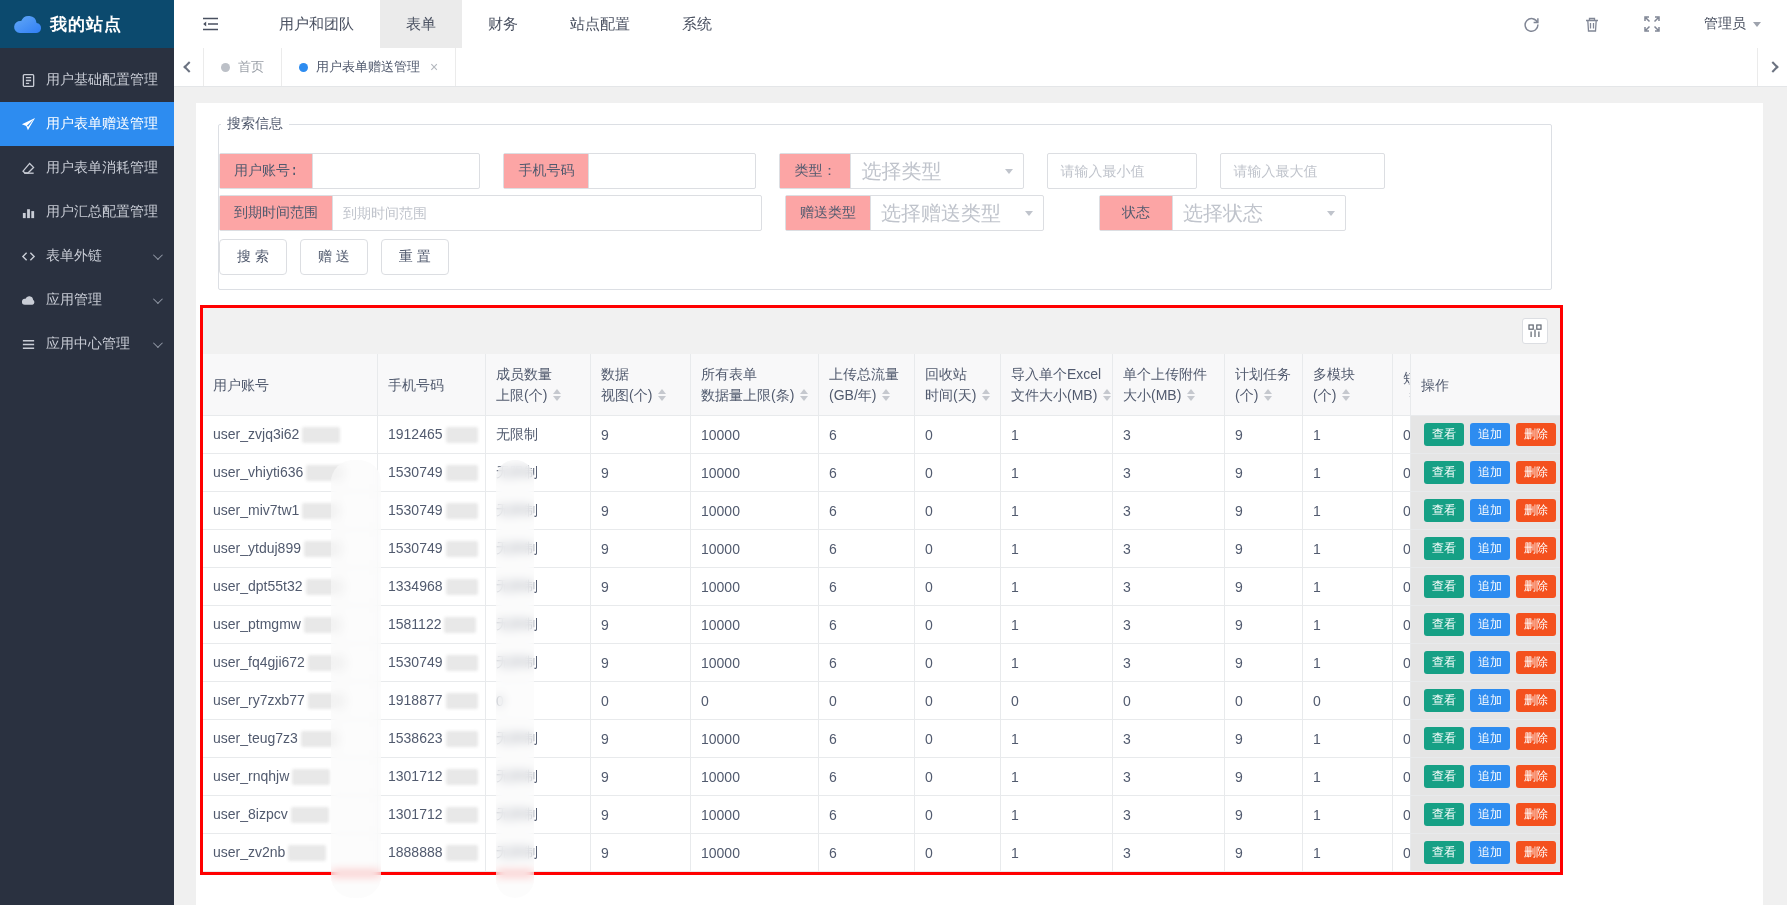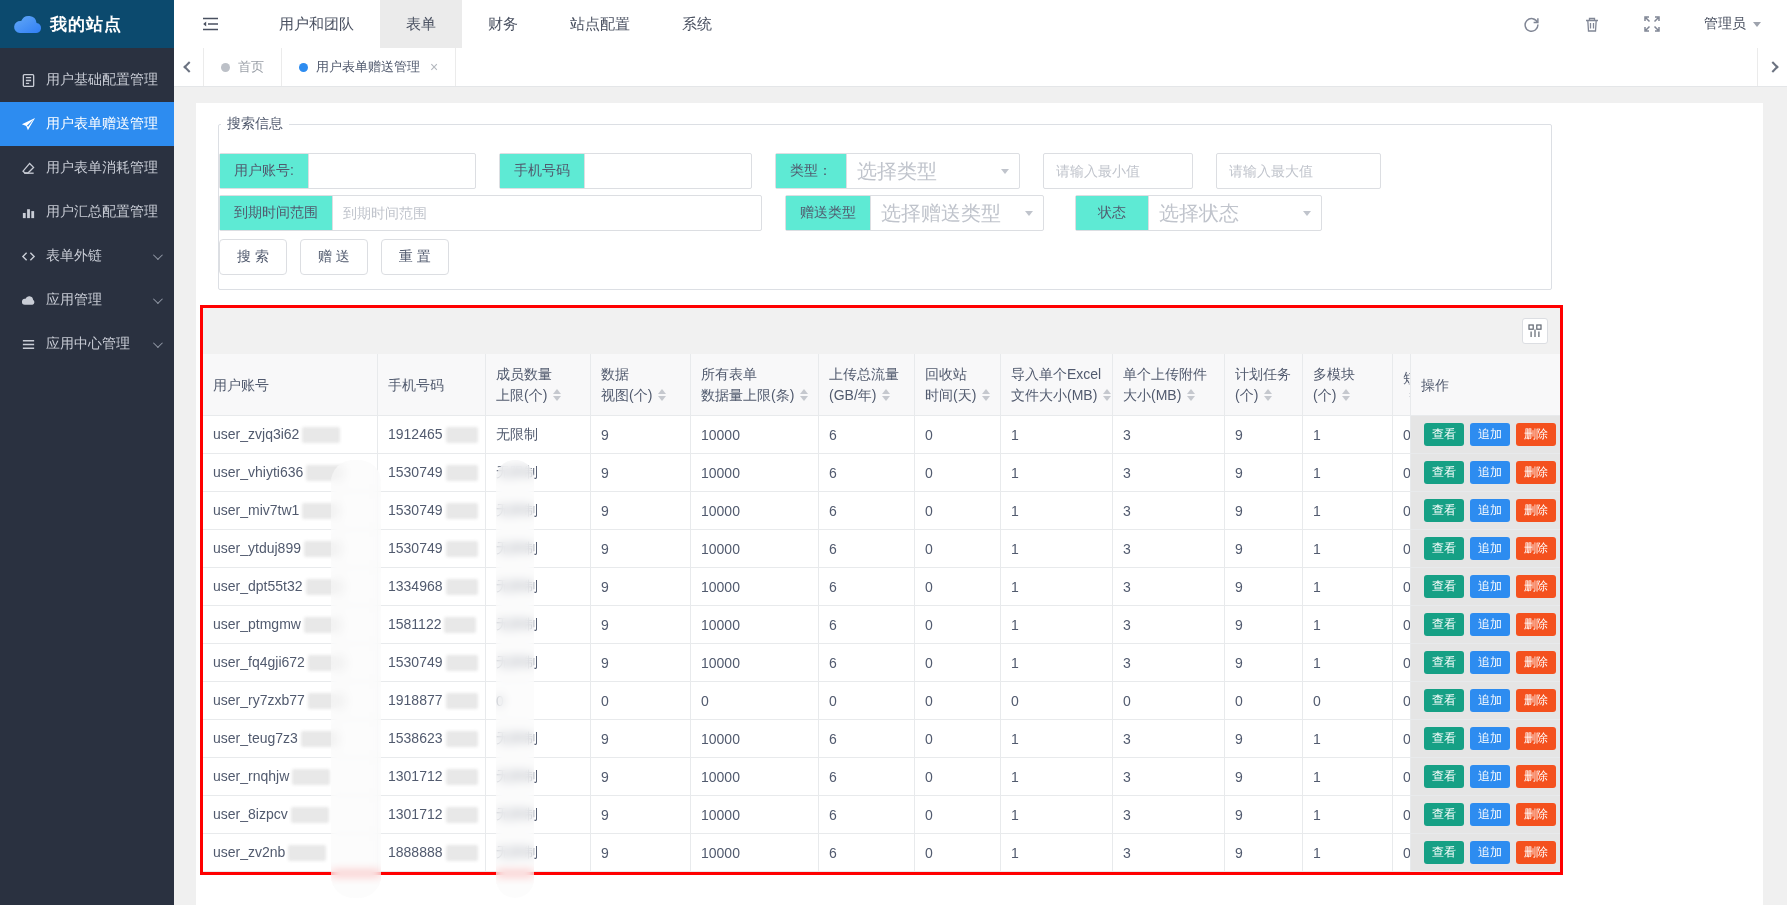--- a/index.html
+++ b/index.html
@@ -44,21 +44,21 @@
   .tab-close { color:#b2b6bd; font-size:14px; margin-left:2px; }
 
   
   .content { flex:1; background:#f0f0f0; padding:16px 24px 0 22px; min-height:0; }
   .card { background:#fff; height:100%; padding:12px 8px 0 4px; }
 
   fieldset.search { width:1334px; margin-left:18px; border:1px solid #dcdfe4; border-radius:2px; padding:20px 0 14px 0; }
   fieldset.search legend { font-size:14px; color:#515a6e; padding:0 6px; margin-left:2px; }
   .srow { display:flex; gap:23px; margin-bottom:6px; }
   .igroup { display:flex; height:36px; border:1px solid #dcdee2; border-radius:2px; background:#fff; align-items:stretch; }
-  .ilabel { background:#5eead4; border-right:1px solid #dcdee2; padding:0 14px; display:flex; align-items:center; font-size:14px; color:#515a6e; white-space:nowrap; }
+  .ilabel { background:#fca5a5; border-right:1px solid #dcdee2; padding:0 14px; display:flex; align-items:center; font-size:14px; color:#515a6e; white-space:nowrap;font-family:Liberation Mono, monospace; }
   .iinput { border:none; outline:none; padding:0 10px; font-size:14px; color:#515a6e; background:transparent; }
   input::placeholder { color:#c0c4cc; }
   .iselect { display:flex; align-items:center; justify-content:space-between; padding:0 10px; color:#c0c4cc; font-size:20px; cursor:pointer; }
   .standalone { border:1px solid #dcdee2; border-radius:2px; height:36px; padding:0 12px; font-size:14px; }
   .btnrow { display:flex; gap:13px; margin-top:8px; }
   .btn { height:36px; padding:0 17px; background:#fff; border:1px solid #dcdee2; border-radius:4px; font-size:14px; color:#515a6e; cursor:pointer; }
 
   
   .redbox { width:1363px; margin-top:15px; border:3px solid var(--highlight); background:#f1f1f1; position:relative; }
   .toolbar { height:46px; display:flex; align-items:center; justify-content:flex-end; padding-right:12px; }
@@ -258,21 +258,21 @@
               <span class="ilabel">到期时间范围</span>
               <input class="iinput" style="width: 428px;" placeholder="到期时间范围">
             </div>
             <div class="igroup">
               <span class="ilabel">赠送类型</span>
               <span class="iselect" style="width:172px">
                 <span>选择赠送类型</span>
                 <span class="tri" style="border-top-color:#c0c4cc;"></span>
               </span>
             </div>
-            <div class="igroup" style="margin-left:8px">
+            <div class="igroup" style="margin-left:32px">
               <span class="ilabel" style="padding:0 22px">状态</span>
               <span class="iselect" style="width:172px">
                 <span>选择状态</span>
                 <span class="tri" style="border-top-color:#c0c4cc;"></span>
               </span>
             </div>
           </div>
 
           <div class="btnrow">
             <button class="btn">搜 索</button>

